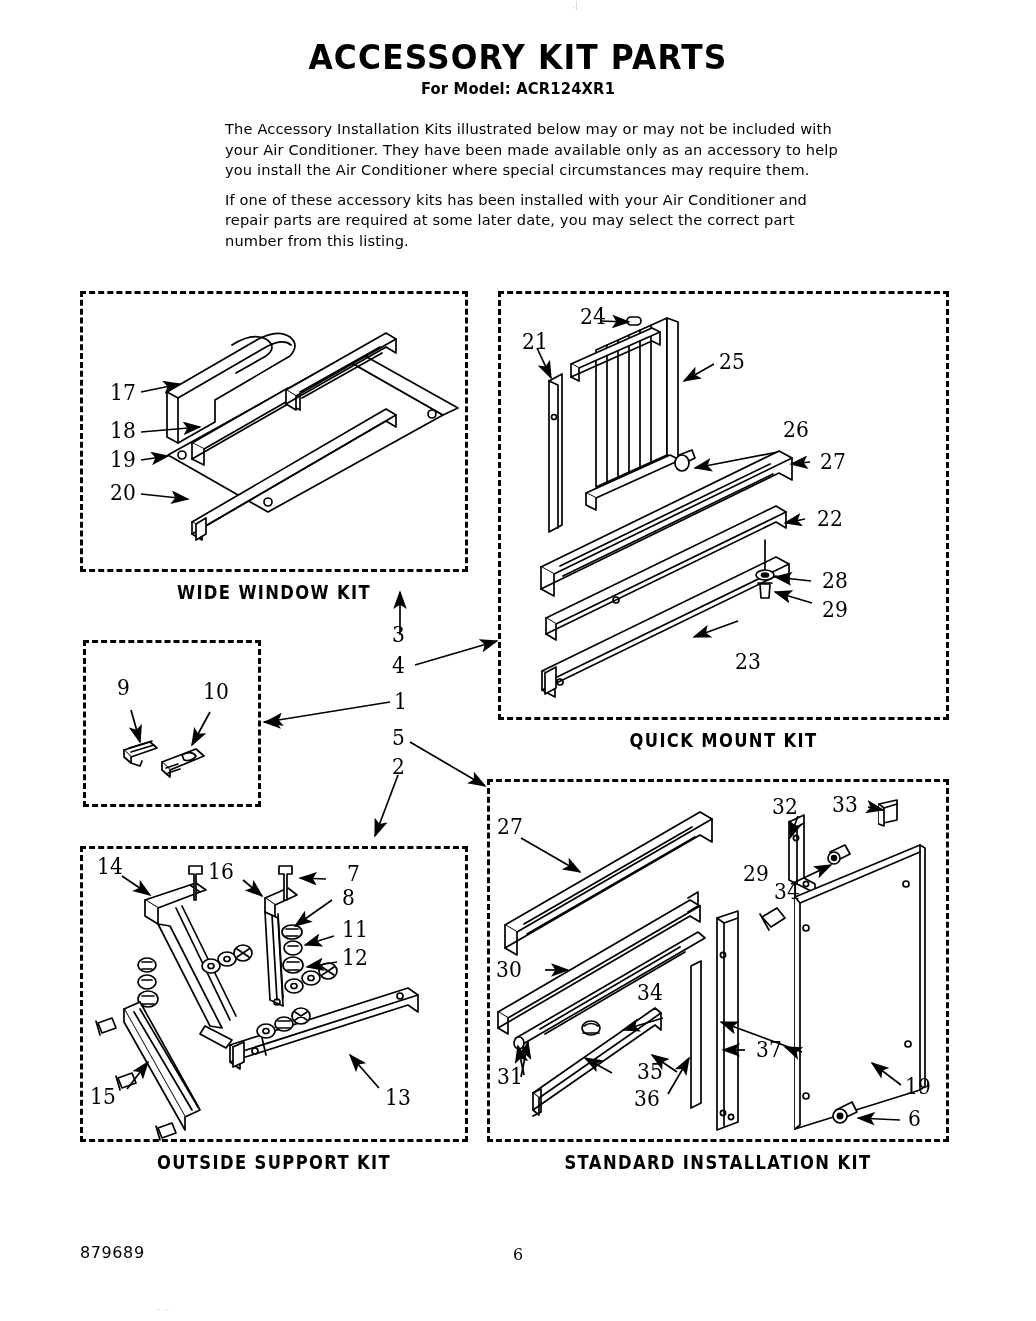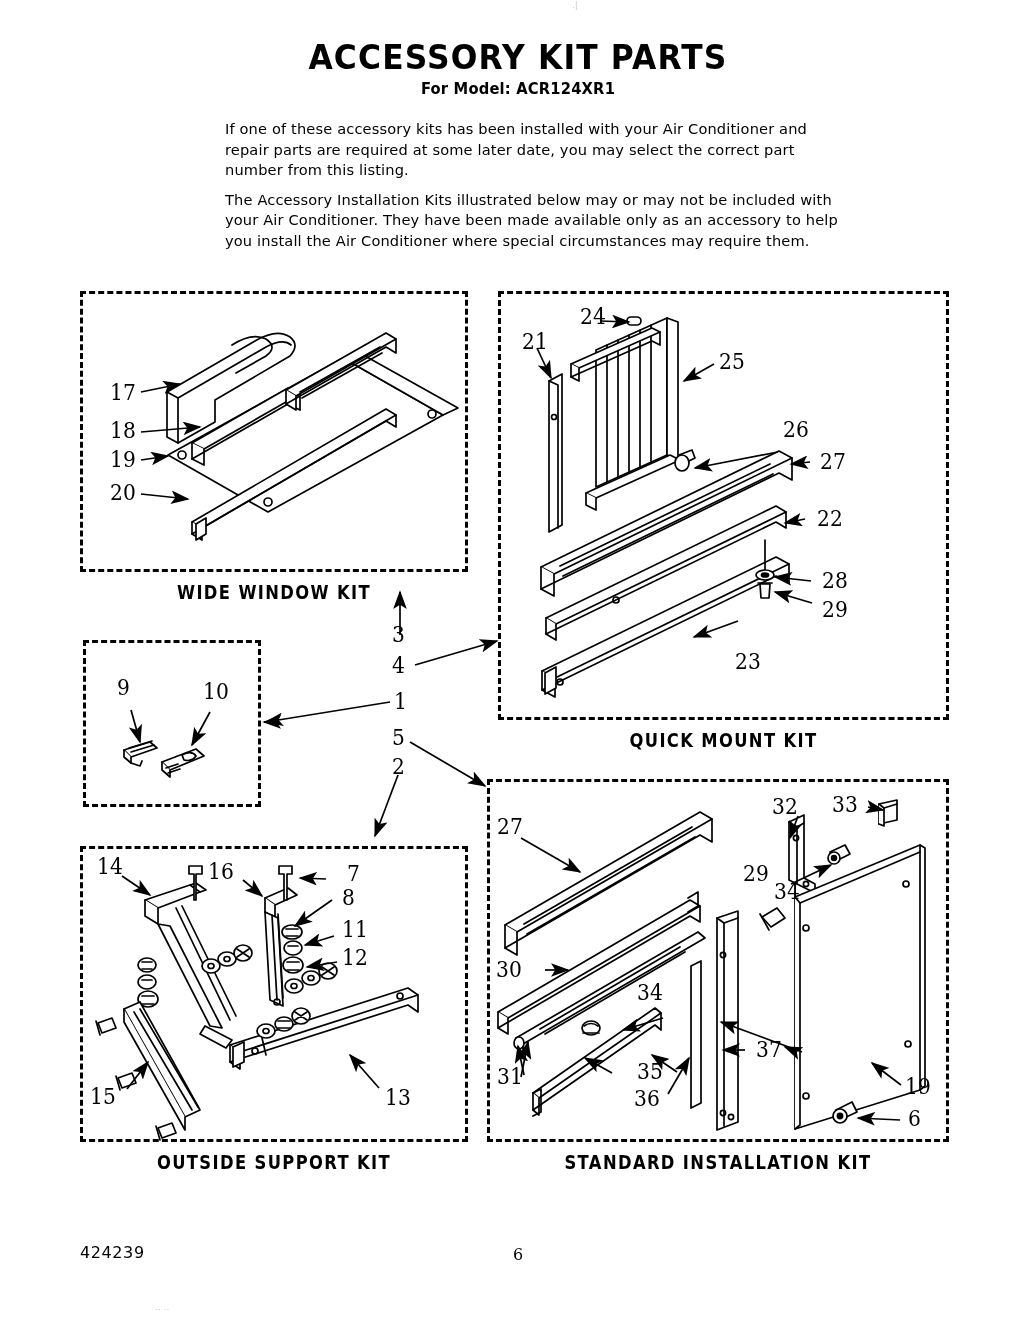--- a/index.html
+++ b/index.html
@@ -139,22 +139,22 @@
 
 <div id="page">
 
   <div class="scan-artifact" style="left:572px; top:0px;">.|</div>
   <div class="scan-artifact" style="left:155px; top:1302px;">.. ..</div>
 
   <div id="doc-title">ACCESSORY KIT PARTS</div>
   <div id="doc-subtitle">For Model: ACR124XR1</div>
 
   <div id="intro">
+    <p>The Accessory Installation Kits illustrated below may or may not be included with your Air Conditioner. They have been made available only as an accessory to help you install the Air Conditioner where special circumstances may require them.</p>
     <p>If one of these accessory kits has been installed with your Air Conditioner and repair parts are required at some later date, you may select the correct part number from this listing.</p>
-    <p>The Accessory Installation Kits illustrated below may or may not be included with your Air Conditioner. They have been made available only as an accessory to help you install the Air Conditioner where special circumstances may require them.</p>
   </div>
 
   <div class="panel" style="left:80px; top:291px; width:388px; height:281px;"></div>
   <div class="panel" style="left:498px; top:291px; width:451px; height:429px;"></div>
   <div class="panel" style="left:83px; top:640px; width:178px; height:167px;"></div>
   <div class="panel" style="left:80px; top:846px; width:388px; height:296px;"></div>
   <div class="panel" style="left:487px; top:779px; width:462px; height:363px;"></div>
 
   <div class="panel-caption" style="left:80px; top:581px; width:388px;">WIDE WINDOW KIT</div>
   <div class="panel-caption" style="left:498px; top:729px; width:451px;">QUICK MOUNT KIT</div>
@@ -567,16 +567,16 @@
   <div class="callout" style="left:637px; top:1060px;">35</div>
   <div class="callout" style="left:634px; top:1087px;">36</div>
   <div class="callout" style="left:756px; top:1038px;">37</div>
   <div class="callout" style="left:743px; top:862px;">29</div>
   <div class="callout" style="left:772px; top:795px;">32</div>
   <div class="callout" style="left:832px; top:793px;">33</div>
   <div class="callout" style="left:774px; top:880px;">34</div>
   <div class="callout" style="left:905px; top:1075px;">19</div>
   <div class="callout" style="left:908px; top:1107px;">6</div>
 
-  <div id="footer-code">424239</div>
+  <div id="footer-code">879689</div>
   <div id="footer-page">6</div>
 
 </div>
 
 </body></html>

